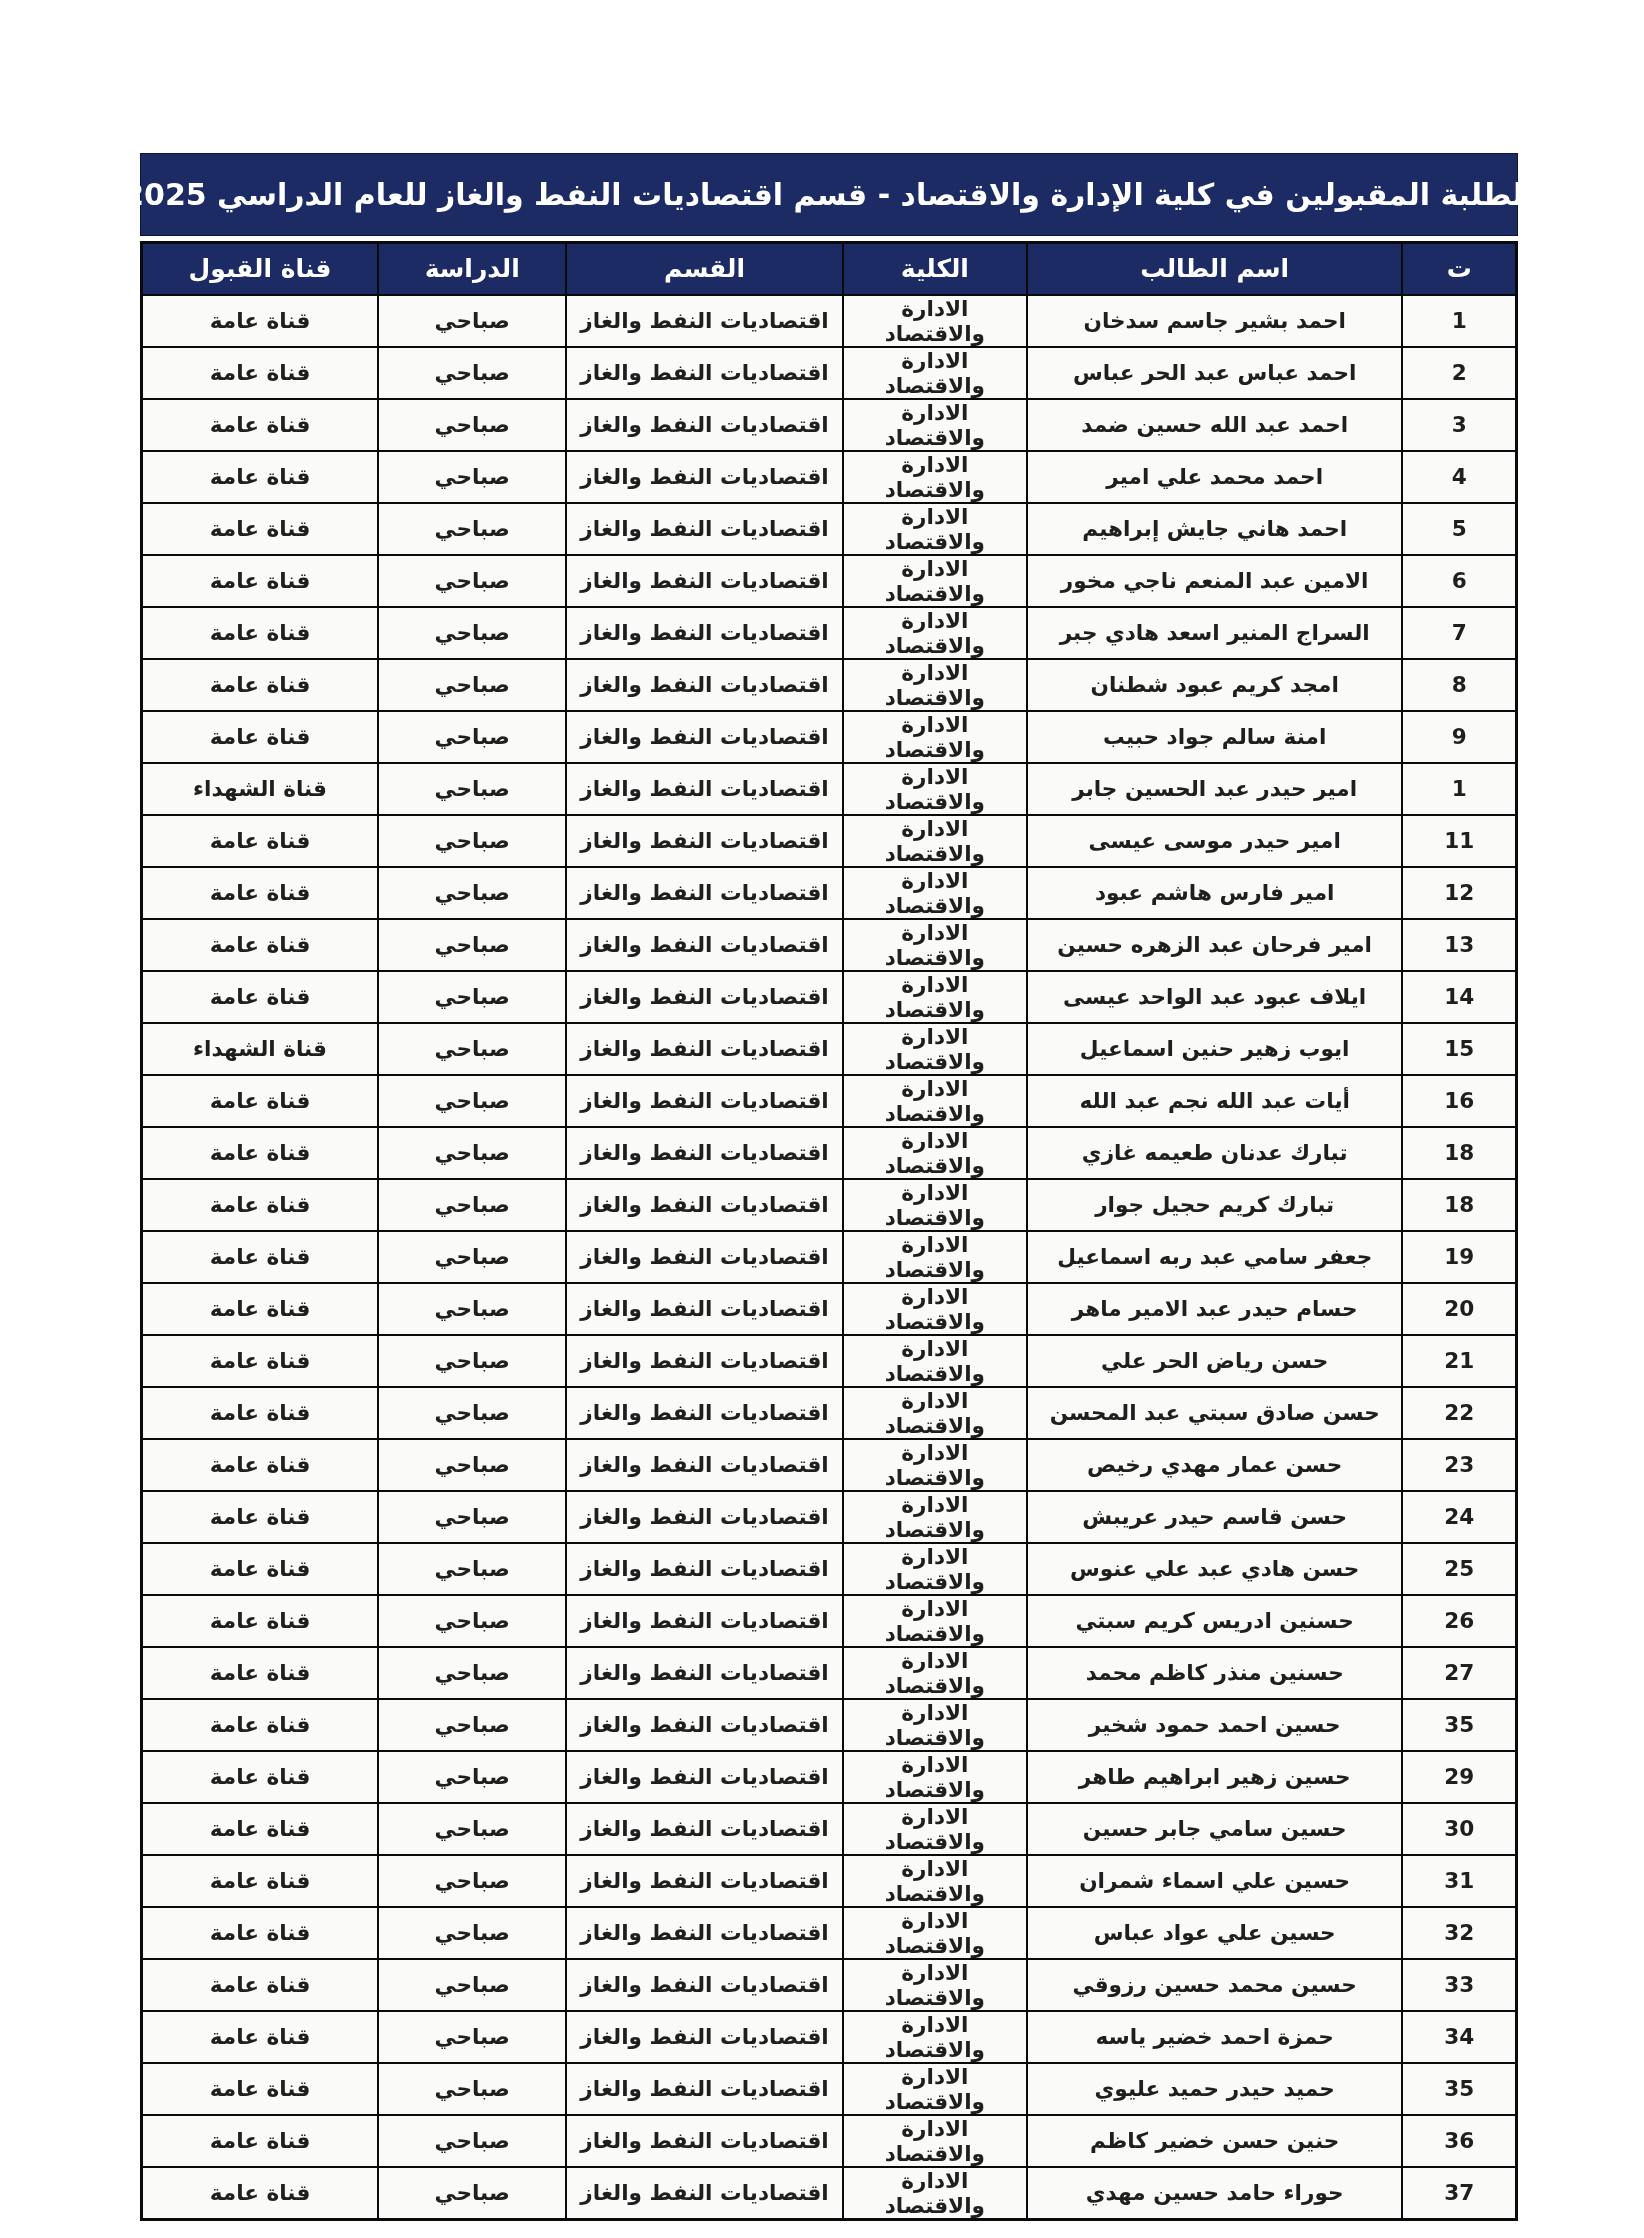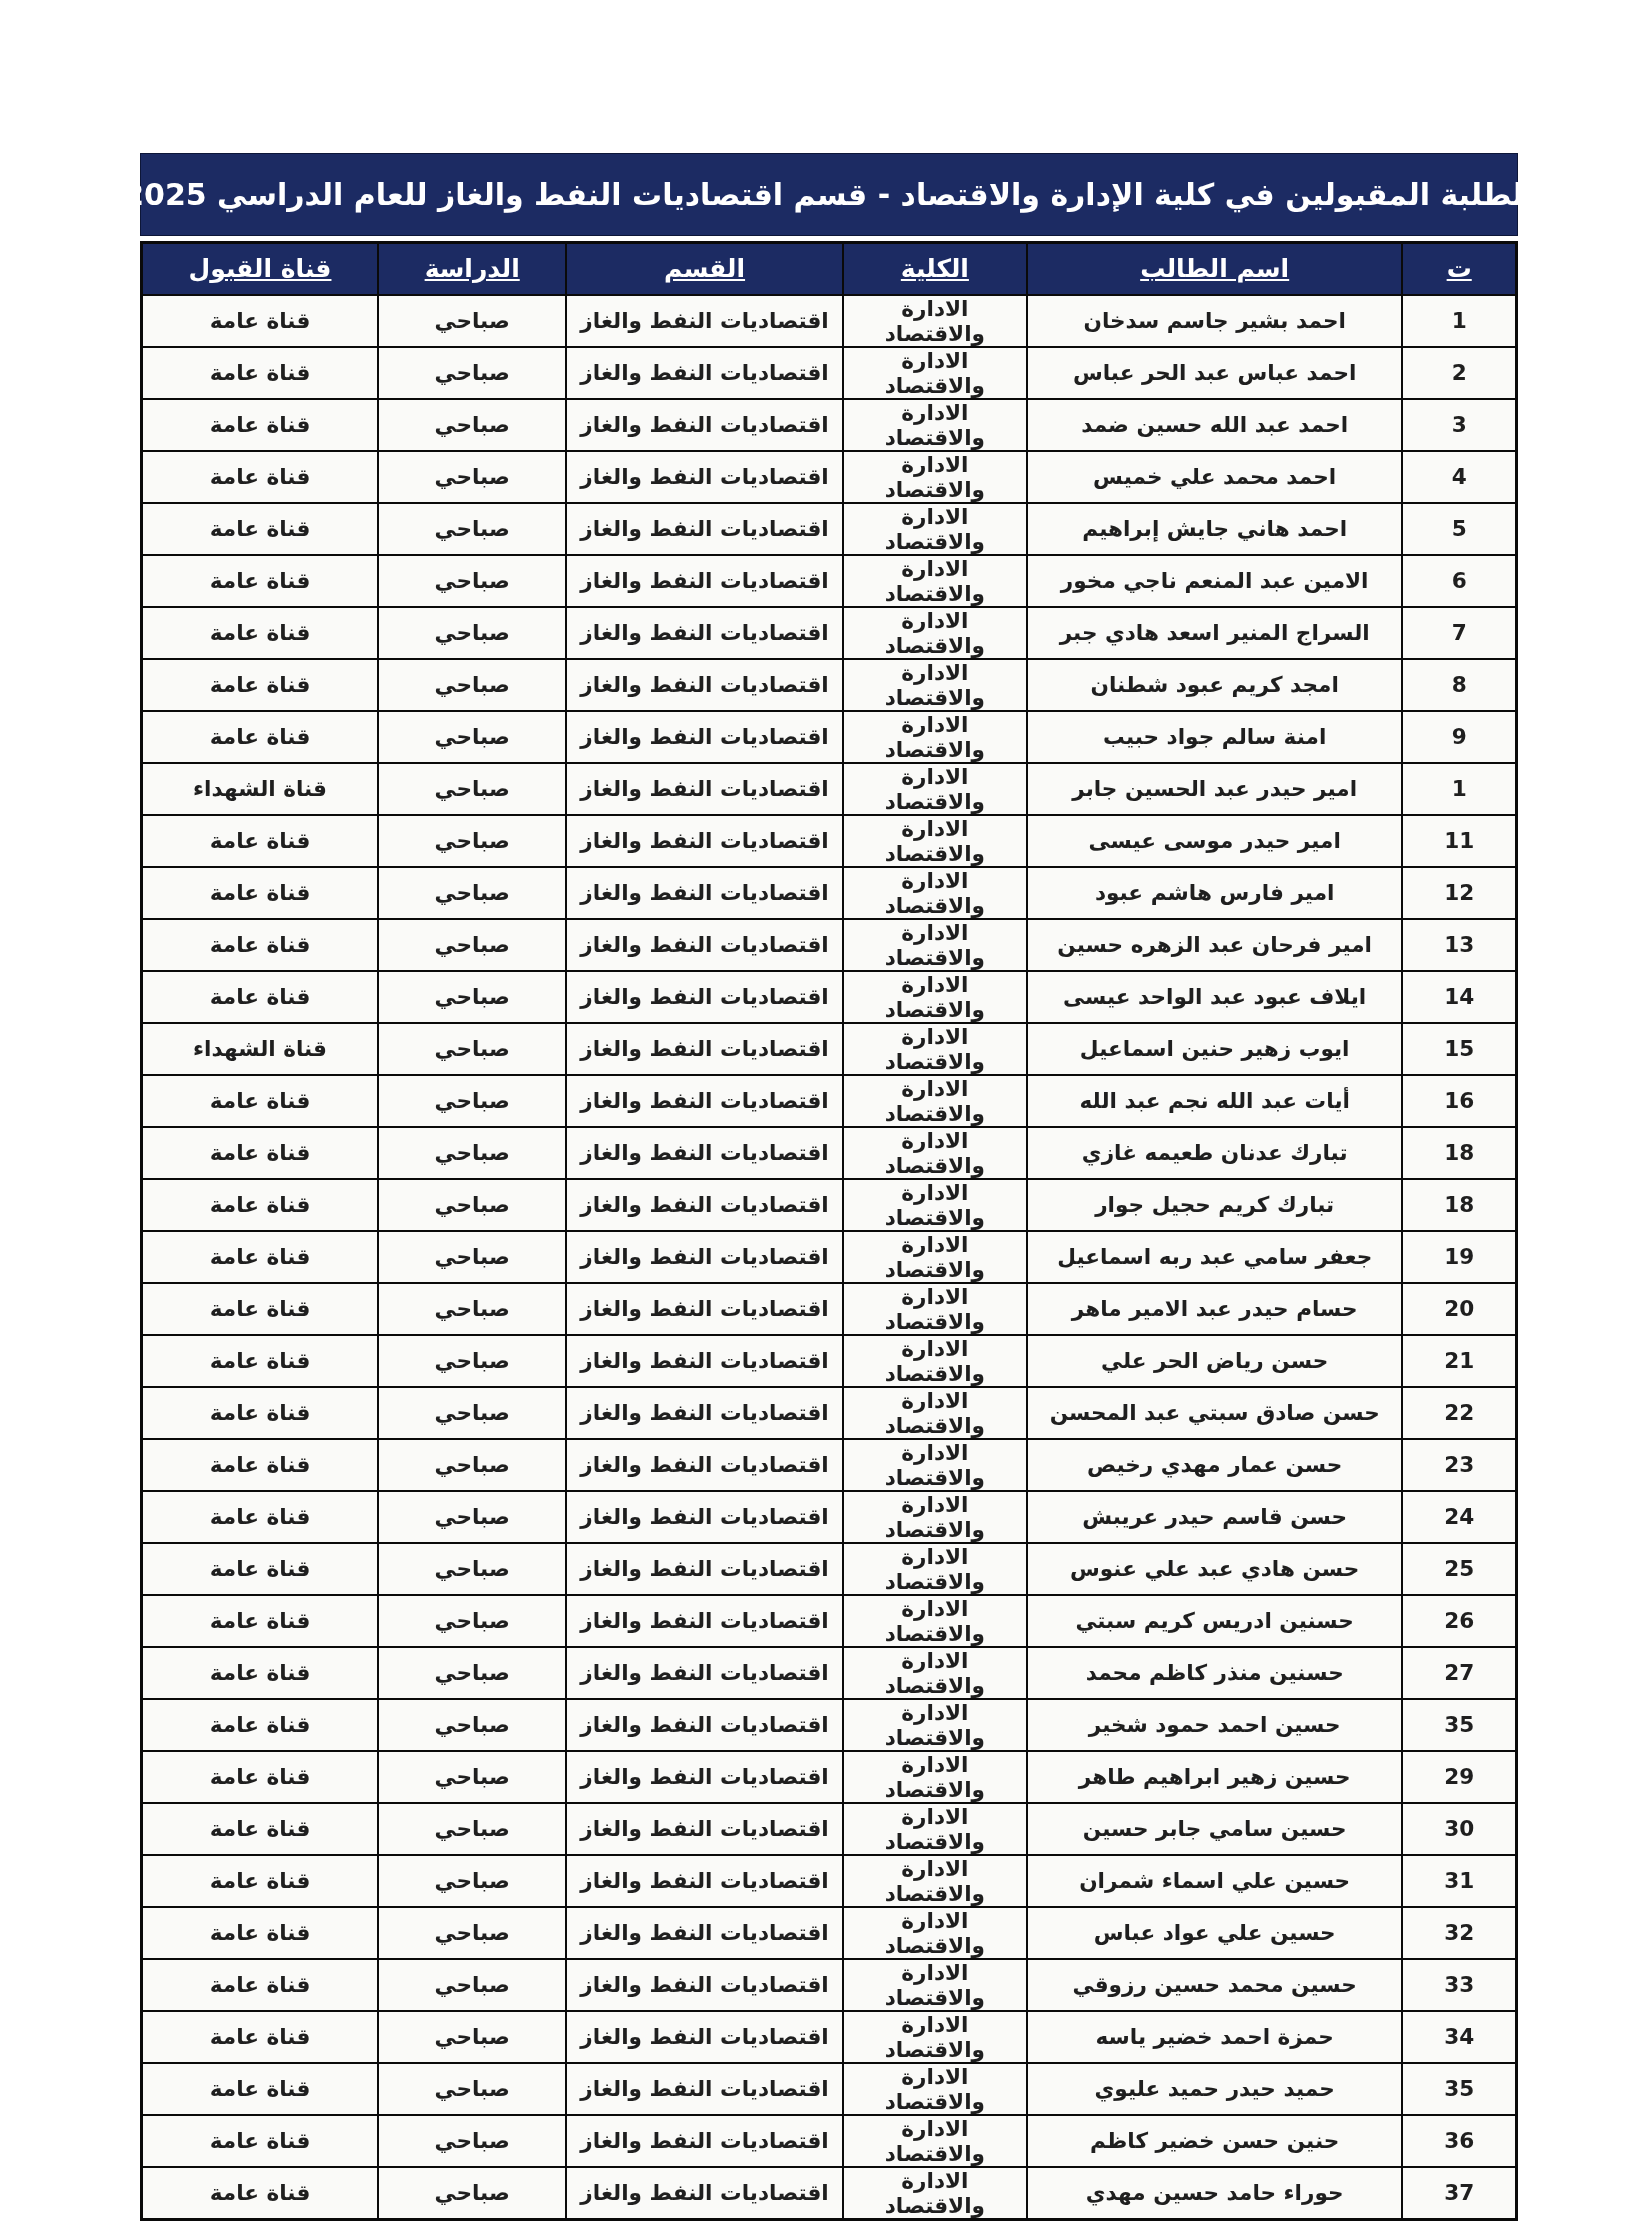--- a/index.html
+++ b/index.html
@@ -52,21 +52,20 @@
   table.students th{
     background:var(--navy);
     color:#ffffff;
     font-weight:bold;
     font-size:25px;
     height:50px;
     border:2.2px solid var(--border);
     text-align:center;
     vertical-align:middle;
     padding:0 4.5px;
-    text-decoration:underline;
   }
   table.students td{
     background:var(--cell-bg);
     color:var(--text);
     font-weight:700;
     font-size:21.6px;
     height:49px;
     border:2.2px solid var(--border);
     text-align:center;
     vertical-align:middle;
@@ -127,21 +126,21 @@
           <tr>
             <td>3</td>
             <td>احمد عبد الله حسين ضمد</td>
             <td>الادارة والاقتصاد</td>
             <td>اقتصاديات النفط والغاز</td>
             <td>صباحي</td>
             <td>قناة عامة</td>
           </tr>
           <tr>
             <td>4</td>
-            <td>احمد محمد علي خميس</td>
+            <td>احمد محمد علي امير</td>
             <td>الادارة والاقتصاد</td>
             <td>اقتصاديات النفط والغاز</td>
             <td>صباحي</td>
             <td>قناة عامة</td>
           </tr>
           <tr>
             <td>5</td>
             <td>احمد هاني جايش إبراهيم</td>
             <td>الادارة والاقتصاد</td>
             <td>اقتصاديات النفط والغاز</td>

